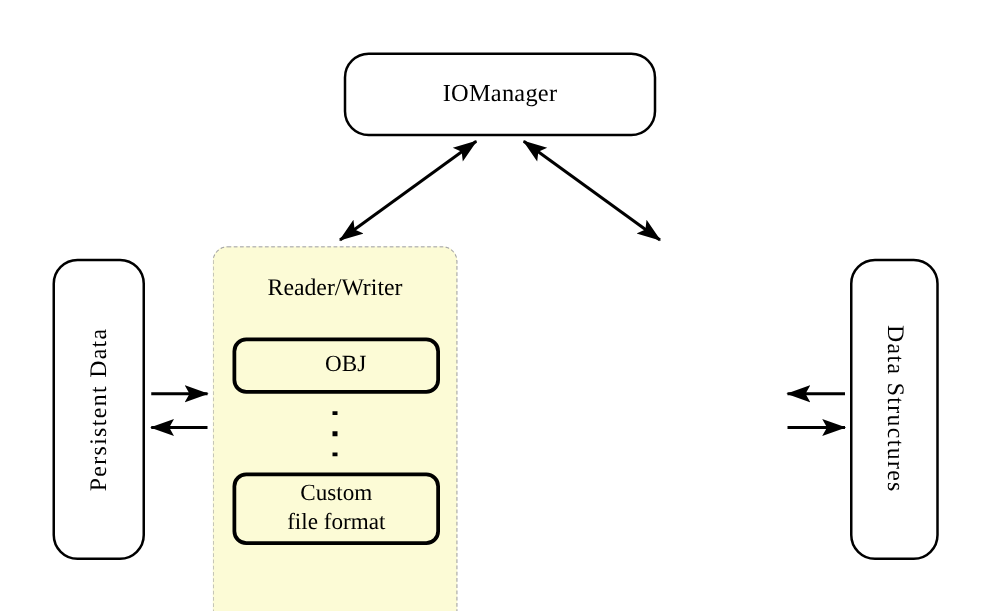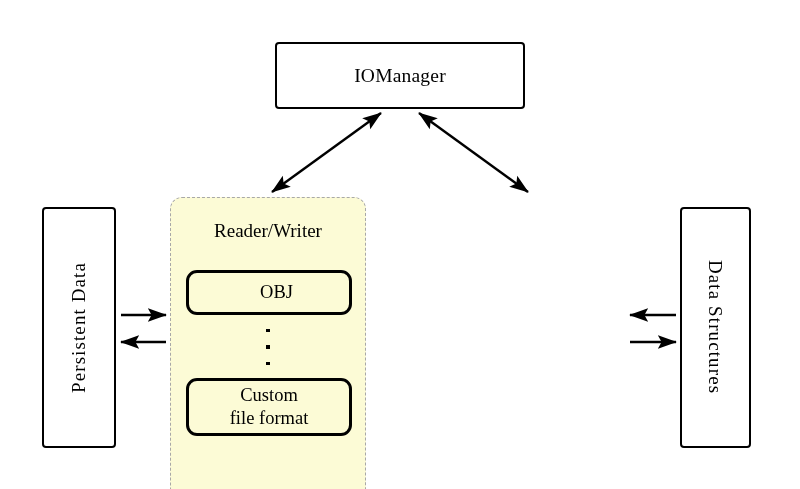--- a/index.html
+++ b/index.html
@@ -27,21 +27,21 @@
 
   .node {
     position: absolute;
     box-sizing: border-box;
     display: flex;
     align-items: center;
     justify-content: center;
     text-align: center;
     background: #ffffff;
     border: 2.6px solid #000000;
-    border-radius: 4px;
+    border-radius: 20px;
     line-height: 1.22;
     letter-spacing: 0.2px;
   }
 
   
   #io-manager {
     left: 275px;
     top: 42px;
     width: 250px;
     height: 67px;

